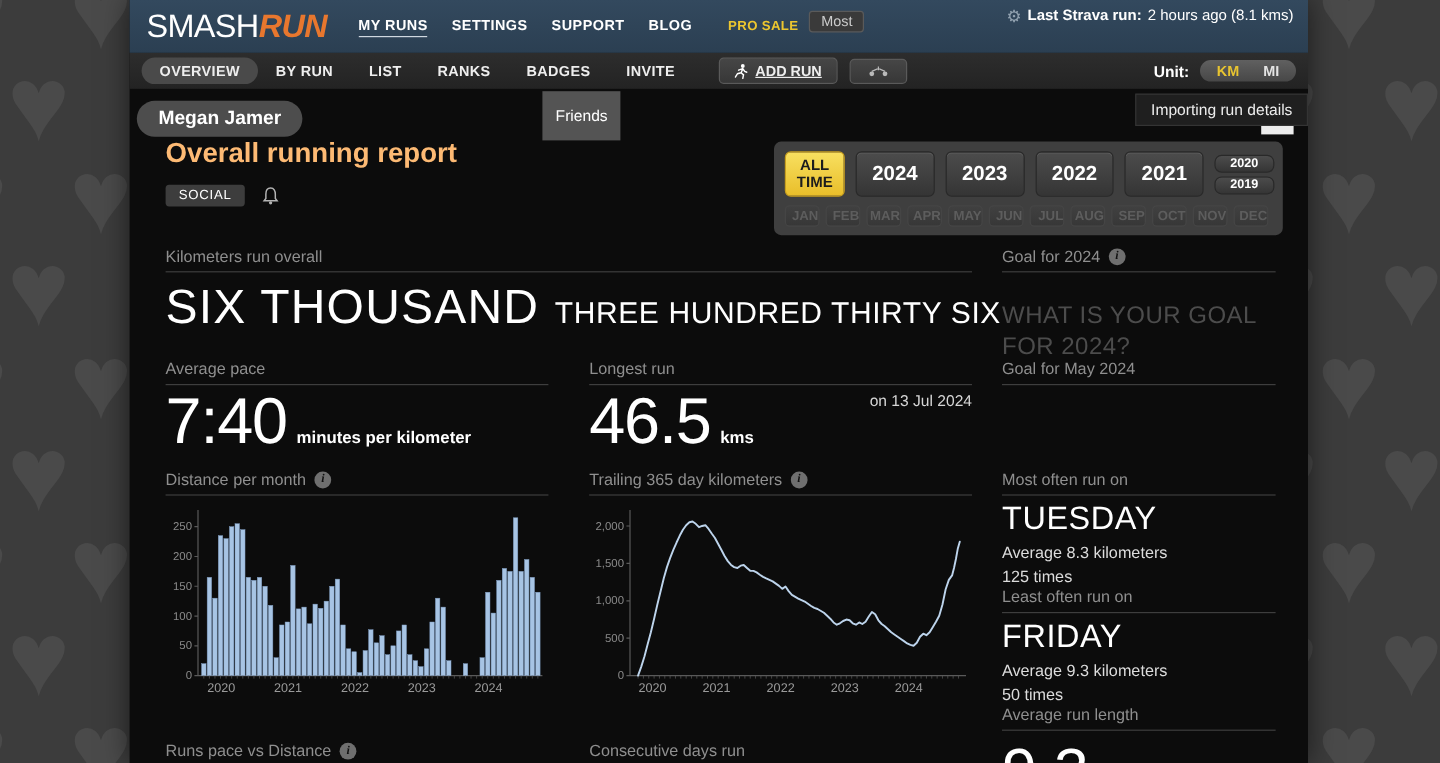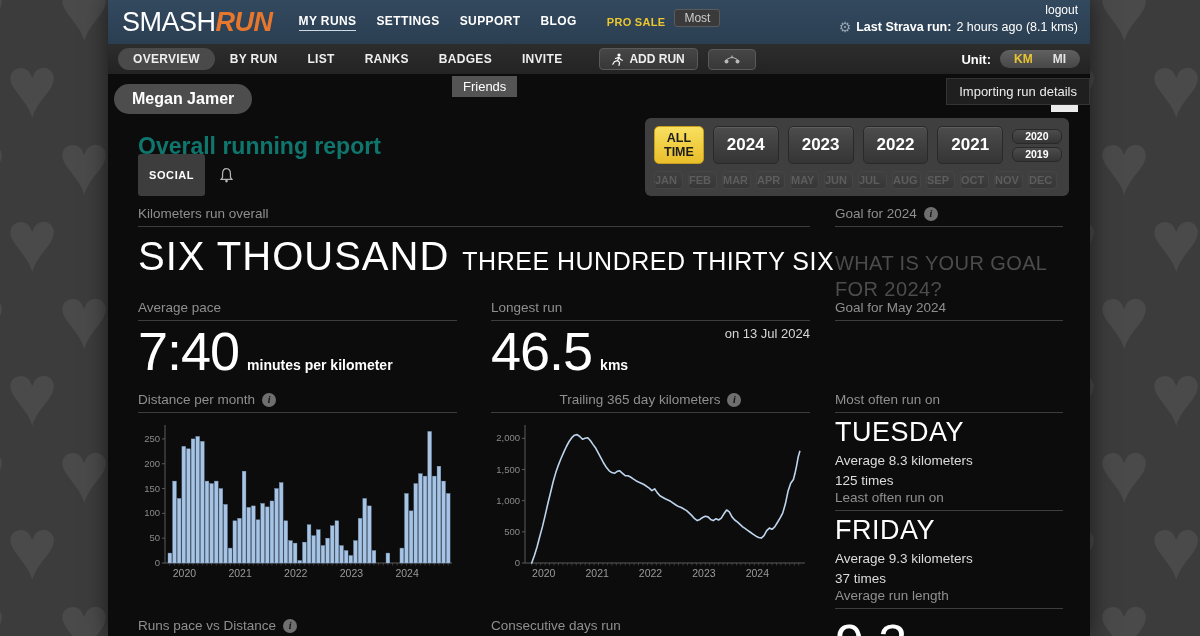--- a/index.html
+++ b/index.html
@@ -32,59 +32,59 @@
   .gear { color:#93a3b1; font-size:14px; cursor:pointer; }
 
   
   .nav2 { height:30px; background:linear-gradient(#2d2d2d,#232323); display:flex; align-items:center;
           padding:0 10px; }
   .tab { color:#eee; font-size:12px; font-weight:bold; padding:4px 15px; letter-spacing:.3px; cursor:pointer; }
   .tab.active { background:#4a4a4a; border-radius:12px; }
   .btn { background:linear-gradient(#464646,#373737); border:1px solid #5a5a5a; border-radius:4px;
          color:#eee; font-size:12px; font-weight:bold; padding:3px 12px; display:flex; align-items:center;
          gap:6px; cursor:pointer; }
-  .addrun { margin-left:22px; }
+  .addrun { margin-left:22px;text-decoration:underline; }
   .compare { margin-left:10px; padding:5px 14px; }
   .unit-wrap { margin-left:auto; display:flex; align-items:center; gap:9px; }
   .unit-label { color:#fff; font-size:13px; font-weight:bold; }
   .unit-toggle { background:linear-gradient(#606060,#474747); border-radius:10px; padding:2px 14px;
                  display:flex; gap:20px; font-size:12px; font-weight:bold; cursor:pointer; }
   .unit-km { color:#e8c430; }
   .unit-mi { color:#e3e3e3; }
 
   
   .content { position:relative; height:562px; }
   .name-pill { position:absolute; left:6px; top:10px; background:#4d4d4d; border-radius:16px;
                padding:6px 18px; color:#fff; font-size:16px; font-weight:bold; }
   .friends-tab { position:absolute; left:344px; top:2px; background:#545454; color:#fff;
-                 font-size:13px; padding:3px 11px; cursor:pointer; }
+                 font-size:13px; padding:13px 11px; cursor:pointer; }
   .importing { position:absolute; right:0; top:4px; background:#1f1f1f; border:1px solid #343434;
                color:#ececec; font-size:13px; padding:5px 12px; }
   .import-bar { position:absolute; right:12px; top:31px; width:27px; height:7px; background:#ececec; }
 
-  .report-title { position:absolute; left:30px; top:59px; color:#0f766e; font-size:23px; }
+  .report-title { position:absolute; left:30px; top:40px; color:#fdba74; font-size:23px; }
   .social-row { position:absolute; left:30px; top:80px; display:flex; align-items:center; gap:14px; }
-  .social-badge { background:#3d3d3d; color:#fff; font-size:11px; font-weight:bold; letter-spacing:.6px;
-                  padding:15px 11px; border-radius:3px; cursor:pointer; }
+  .social-badge { background:#3d3d3d; color:#fff; font-size:11px; font-weight:normal; letter-spacing:.6px;
+                  padding:3px 11px; border-radius:3px; cursor:pointer; }
 
   
   .filters { position:absolute; left:537px; top:44px; width:424px; background:#3f3f3f; border-radius:6px;
              padding:8px 9px 7px; }
   .frow1 { display:flex; gap:9px; align-items:stretch; }
   .btn-alltime { background:linear-gradient(#f8e060,#e9be2a); border:1px solid #c79e1e; border-radius:5px;
                  color:#1d1d1d; font-size:12.5px; font-weight:800; padding:4px 9px; cursor:pointer; }
   .btn-year { background:linear-gradient(#4c4c4c,#353535); border:1px solid #292929; border-radius:5px;
               box-shadow:inset 0 1px 0 #5e5e5e; color:#fff; font-size:17px; font-weight:800;
               padding:0 13px; cursor:pointer; }
   .small-years { display:flex; flex-direction:column; gap:3px; justify-content:center; }
   .btn-syear { background:linear-gradient(#4c4c4c,#353535); border:1px solid #292929; border-radius:6px;
                color:#fff; font-size:10.5px; font-weight:800; padding:0 12px; line-height:13px; cursor:pointer; }
   .frow2 { display:flex; gap:5px; margin-top:7px; }
   .btn-month { background:linear-gradient(#404040,#373737); border:1px solid #454545; border-radius:4px;
-               color:#5d5d5d; font-size:11px; font-weight:800; padding:2px 0; width:29px; text-align:left;
+               color:#5d5d5d; font-size:11px; font-weight:800; padding:2px 0; width:29px; text-align:right;
                cursor:pointer; }
 
   
   .main-col { position:absolute; left:30px; top:132px; width:672px; }
   .right-col { position:absolute; left:727px; top:132px; width:228px; }
 
   .sec-label { display:flex; align-items:center; gap:7px; color:#8f8f8f; font-size:13.5px;
                border-bottom:1px solid #3e3e3e; padding-bottom:5px; }
   .info-i { width:14px; height:14px; border-radius:50%; background:#6f6f6f; color:#111; font-size:10px;
             font-weight:bold; text-align:center; line-height:14px; display:inline-block; cursor:pointer;
@@ -240,21 +240,20 @@
     </div>
     <nav class="topnav" id="topnav">
         <a class="active">MY RUNS</a>
         <a class="">SETTINGS</a>
         <a class="">SUPPORT</a>
         <a class="">BLOG</a>
       </nav>
     <span class="prosale">PRO SALE</span>
     <span class="free-badge">Most</span>
     <div class="topbar-right">
-      <div class="logout">logout</div>
       <div class="lastrun">
         <span class="gear">⚙</span>
         <b>Last Strava run:</b>
         <span>2 hours ago (8.1 kms)</span>
       </div>
     </div>
   </header>
 
   <nav class="nav2">
     <div id="tabs" style="display:flex;">
@@ -514,21 +513,21 @@
               <rect x="308.3606557377049" y="76.51851851851852" width="3.7114754098360656" height="69.48148148148148" fill="#a7c4e4" stroke="#7e9cc0" stroke-width="0.4"></rect>
               <line x1="310.216393442623" y1="146" x2="310.216393442623" y2="148.5" stroke="#5a5a5a" stroke-width="0.6"></line>
               <text x="46.42295081967213" y="160" fill="#9a9a9a" font-size="10.5" text-anchor="middle" font-family="Liberation Sans, sans-serif">2020</text>
               <text x="102.0950819672131" y="160" fill="#9a9a9a" font-size="10.5" text-anchor="middle" font-family="Liberation Sans, sans-serif">2021</text>
               <text x="157.7672131147541" y="160" fill="#9a9a9a" font-size="10.5" text-anchor="middle" font-family="Liberation Sans, sans-serif">2022</text>
               <text x="213.4393442622951" y="160" fill="#9a9a9a" font-size="10.5" text-anchor="middle" font-family="Liberation Sans, sans-serif">2023</text>
               <text x="269.1114754098361" y="160" fill="#9a9a9a" font-size="10.5" text-anchor="middle" font-family="Liberation Sans, sans-serif">2024</text>
             </svg>
         </div>
         <div class="chart-box">
-          <div class="sec-label" style="width:319px;justify-content:center;">
+          <div class="sec-label" style="width:319px;">
             <span>Trailing 365 day kilometers</span>
             <span class="info-i">i</span>
           </div>
           <svg id="lineChart" width="319" height="168">
               <line x1="34" y1="8" x2="34" y2="146" stroke="#5a5a5a" stroke-width="1"></line>
               <line x1="34" y1="146" x2="314" y2="146" stroke="#5a5a5a" stroke-width="1"></line>
               <line x1="31" y1="146" x2="34" y2="146" stroke="#5a5a5a" stroke-width="1"></line>
               <text x="29" y="149" fill="#8a8a8a" font-size="9.5" text-anchor="end" font-family="Liberation Sans, sans-serif">0</text>
               <line x1="31" y1="114.83720930232559" x2="34" y2="114.83720930232559" stroke="#5a5a5a" stroke-width="1"></line>
               <text x="29" y="117.83720930232559" fill="#8a8a8a" font-size="9.5" text-anchor="end" font-family="Liberation Sans, sans-serif">500</text>
@@ -648,21 +647,21 @@
         </div>
       </div>
 
       <div class="rblock-4">
         <div class="sec-label">
             <span>Least often run on</span>
           </div>
         <div class="day-val">FRIDAY</div>
         <div class="sub">
           <div>Average 9.3 kilometers</div>
-          <div>37 times</div>
+          <div>50 times</div>
         </div>
       </div>
 
       <div>
         <div class="sec-label">
             <span>Average run length</span>
           </div>
         <div class="v-cut">9.3</div>
       </div>
 

